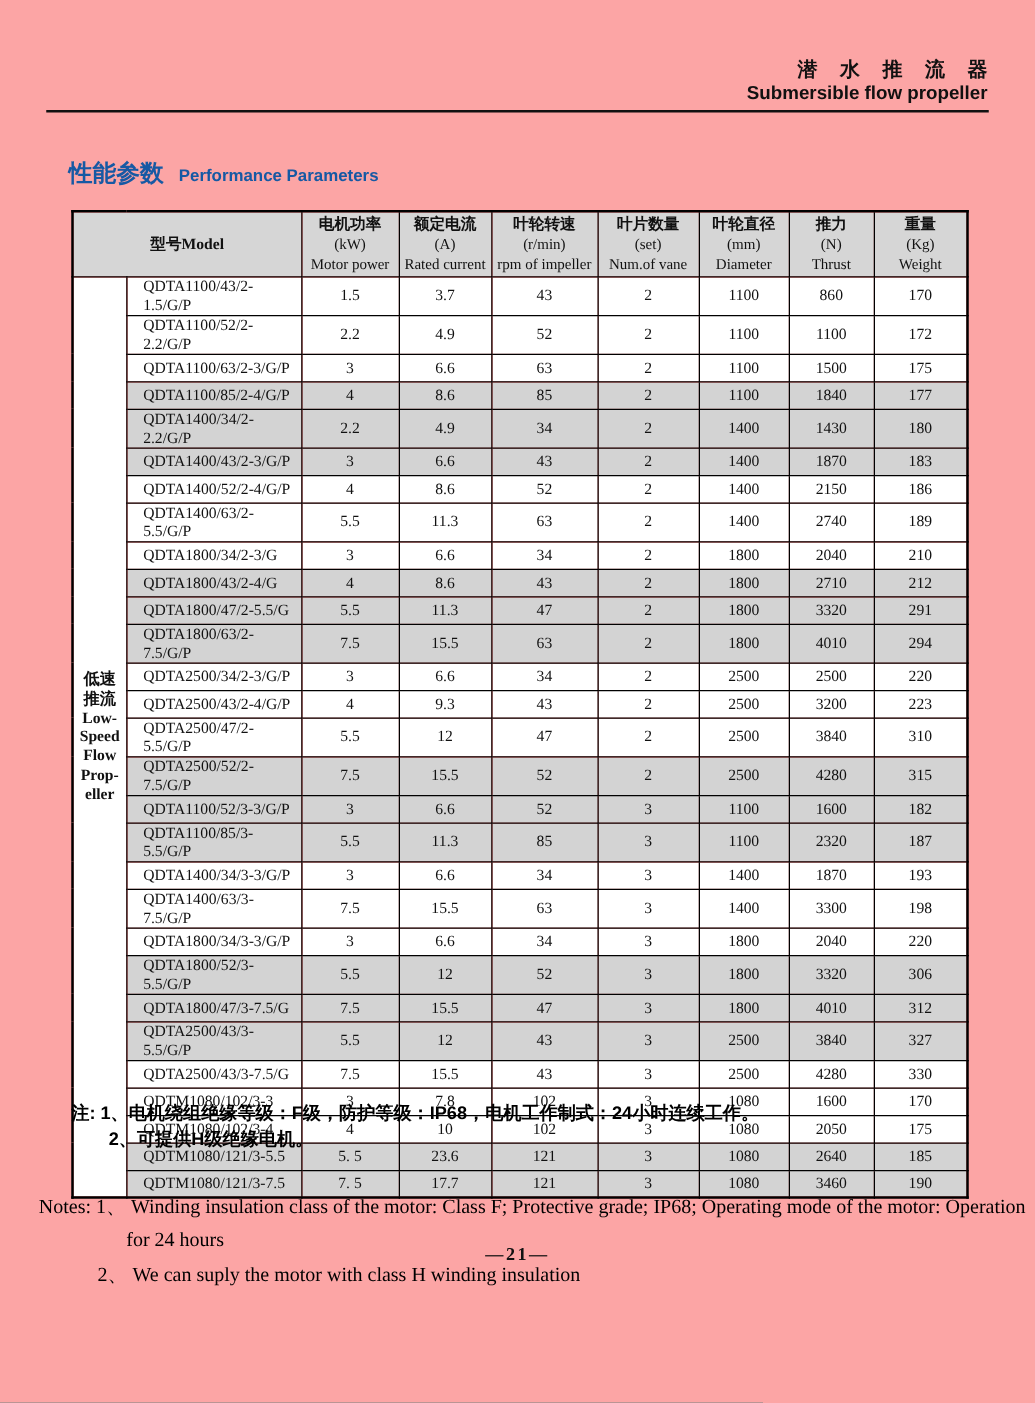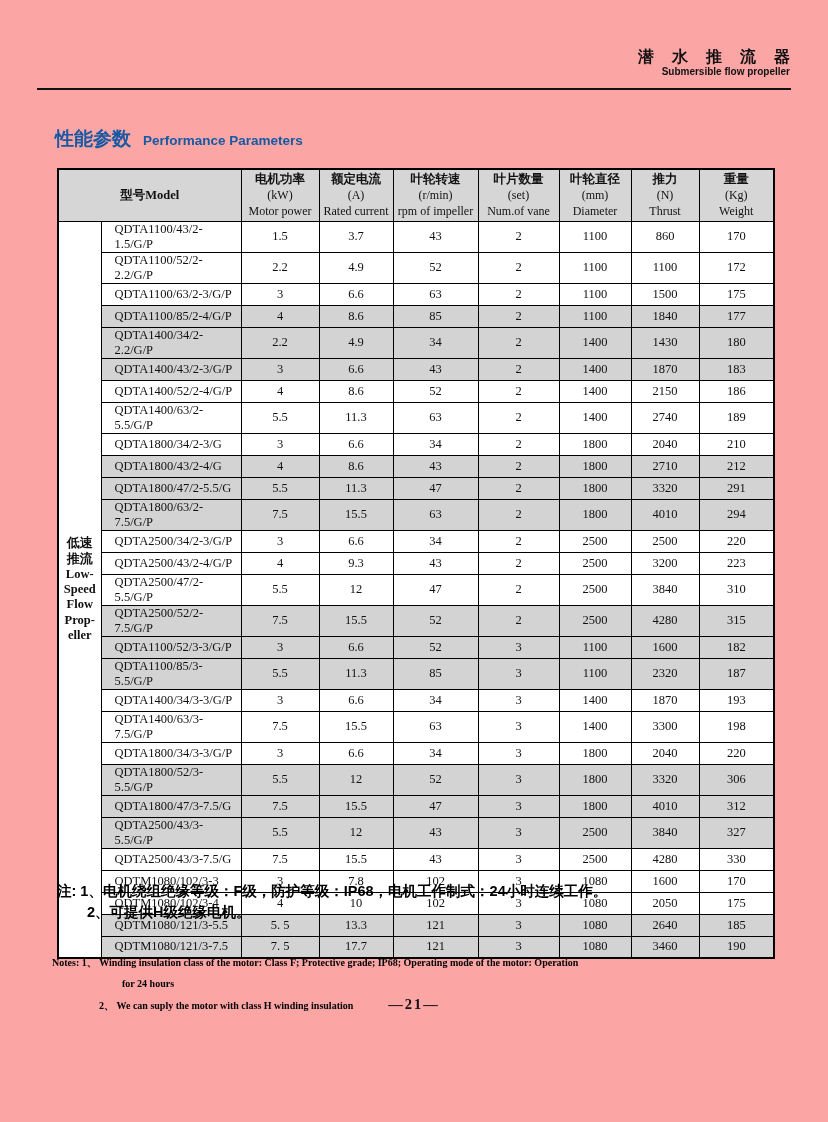--- a/index.html
+++ b/index.html
@@ -10,21 +10,21 @@
   *{margin:0;padding:0;box-sizing:border-box;}
   html,body{background:#888;}
   .page{
     width:828px;height:1122px;position:relative;background:#fca5a5;
     margin:0 auto;overflow:hidden;
     font-family:"Liberation Serif","DejaVu Serif",serif;color:#111;
   }
   
   .brand{position:absolute;top:48px;right:38px;text-align:right;line-height:1.15;}
   .brand-cn{font-size:16px;font-weight:600;letter-spacing:7px;margin-right:-7px;}
-  .brand-en{font-size:10px;font-weight:bold;font-family:"Liberation Sans","DejaVu Sans",sans-serif;}
+  .brand-en{font-size:15px;font-weight:bold;font-family:"Liberation Sans","DejaVu Sans",sans-serif;}
   .header-rule{position:absolute;top:88px;left:37px;width:754px;height:2px;background:#111;}
   
   .section-title{position:absolute;top:126px;left:55px;white-space:nowrap;
     font-family:"Liberation Sans","DejaVu Sans",sans-serif;color:var(--accent);}
   .section-title-cn{font-size:19px;font-weight:bold;}
   .section-title-en{font-size:13.5px;font-weight:bold;margin-left:12px;margin-top:38px;}
   
   table.perf{
     position:absolute;top:168px;left:57px;
     border-collapse:collapse;table-layout:fixed;width:716px;
@@ -45,21 +45,21 @@
   table.perf tbody tr.shaded td{background:var(--row-bg);}
   table.perf tbody td.cat{
     background:#fff !important;font-size:12.5px;font-weight:bold;
     text-align:center;vertical-align:middle;line-height:1.22;padding:0 1px;
   }
   table.perf tbody td.cat div.cn{font-size:13px;}
   
   .notes-cn{position:absolute;top:884px;left:57px;font-size:14.5px;font-weight:600;line-height:1.0;
     font-family:"Liberation Sans","DejaVu Sans",sans-serif;color:#000;}
   .notes-cn .line2{margin-top:6px;margin-left:30px;}
-  .notes-en{position:absolute;top:958px;left:52px;font-size:10px;font-weight:bold;line-height:1.0;color:#000;}
+  .notes-en{position:absolute;top:958px;left:31px;font-size:16px;font-weight:normal;line-height:1.0;color:#000;}
   .notes-en .line2{margin-top:11px;margin-left:70px;}
   .notes-en .line3{margin-top:12px;margin-left:47px;}
   
   .page-number{position:absolute;top:996px;left:0;width:828px;text-align:center;
     font-size:14.5px;font-weight:bold;letter-spacing:2px;}
 </style>
 </head>
 <body>
 
 <div class="page">
@@ -374,21 +374,21 @@
           <td>10</td>
           <td>102</td>
           <td>3</td>
           <td>1080</td>
           <td>2050</td>
           <td>175</td>
         </tr>
         <tr class="shaded">
           <td class="model">QDTM1080/121/3-5.5</td>
           <td>5. 5</td>
-          <td>13.3</td>
+          <td>23.6</td>
           <td>121</td>
           <td>3</td>
           <td>1080</td>
           <td>2640</td>
           <td>185</td>
         </tr>
         <tr class="shaded">
           <td class="model">QDTM1080/121/3-7.5</td>
           <td>7. 5</td>
           <td>17.7</td>

